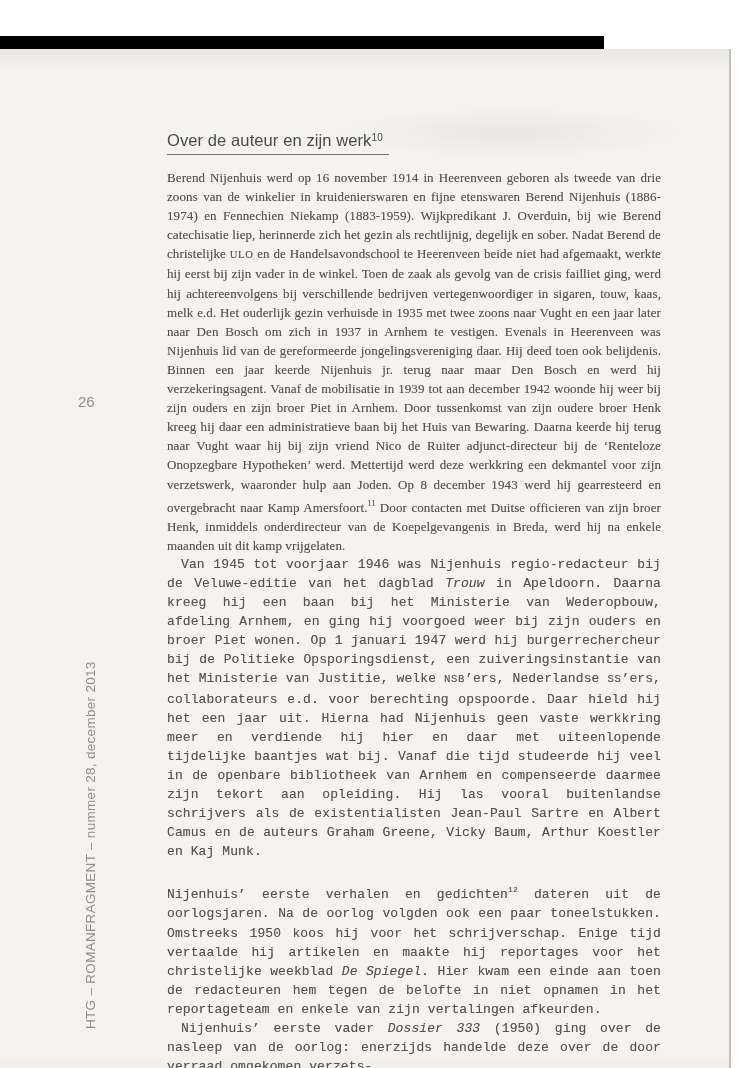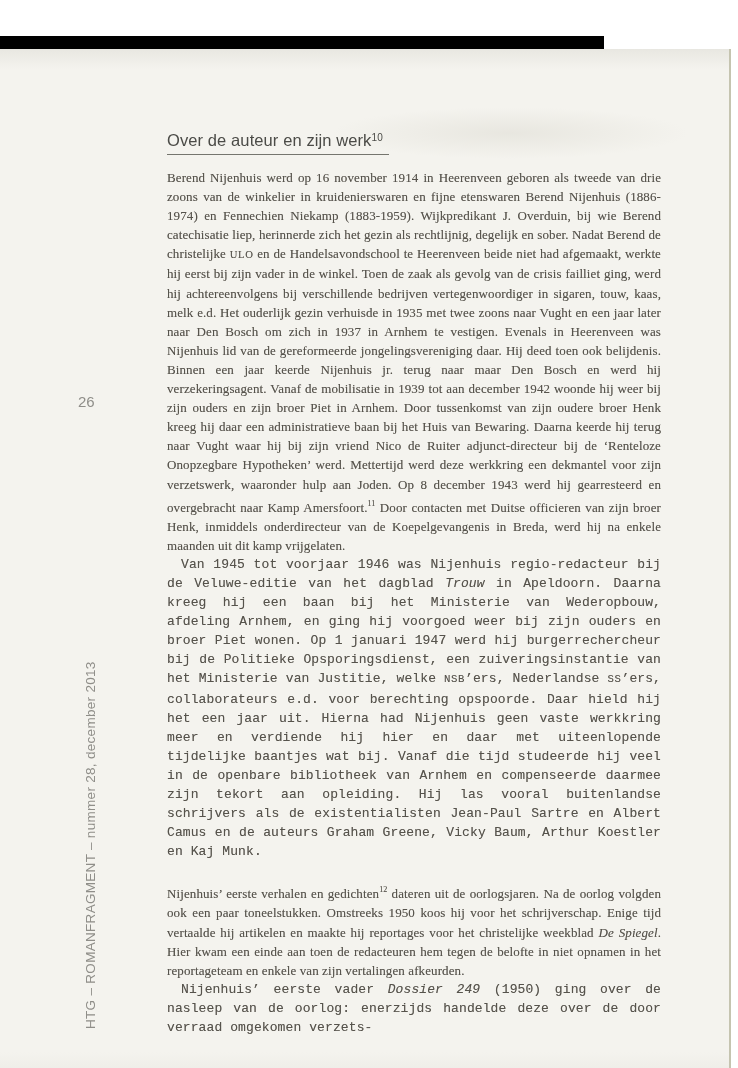--- a/index.html
+++ b/index.html
@@ -64,21 +64,21 @@
     width: 494px;
     font-size: 13px;
     line-height: 19.1px;
     color: var(--text-color);
     text-align: justify;
     letter-spacing: 0.1px;
     text-shadow: 0 0 0.5px rgba(86,83,76,0.45);
   }
   .article p.para { margin: 0; }
   .article p.para.indent { text-indent: 14px; font-family: Liberation Mono, monospace; }
-  .article p.para.space-before { margin-top: 19px; }
+  .article p.para.space-before { margin-top: 19px; font-family: Liberation Mono, monospace; }
   .article .italic { font-style: italic; }
   .article .smallcaps { font-size: 0.82em; letter-spacing: 0.6px; }
   .article .sup { font-size: 0.62em; vertical-align: 6px; }
 
   .page-number {
     position: absolute;
     left: 78px; top: 344px;
     font-family: "Liberation Sans", sans-serif;
     font-size: 15px;
     color: var(--margin-text-color);
@@ -105,20 +105,20 @@
     <div class="shade-top"></div>
     <div class="shade-heading"></div>
     <div class="shade-bottom"></div>
 
     <h1 class="heading"><span>Over de auteur en zijn werk</span><span class="sup-mark">10</span></h1>
 
     <div class="article">
         <p class="para"><span>Berend Nijenhuis werd op 16 november 1914 in Heerenveen geboren als tweede van drie zoons van de winkelier in kruidenierswaren en fijne etenswaren Berend Nijenhuis (1886-1974) en Fennechien Niekamp (1883-1959). Wijkpredikant J. Overduin, bij wie Berend catechisatie liep, herinnerde zich het gezin als rechtlijnig, degelijk en sober. Nadat Berend de christelijke </span><span class="smallcaps">ULO</span><span> en de Handelsavondschool te Heerenveen beide niet had afgemaakt, werkte hij eerst bij zijn vader in de winkel. Toen de zaak als gevolg van de crisis failliet ging, werd hij achtereenvolgens bij verschillende bedrijven vertegenwoordiger in sigaren, touw, kaas, melk e.d. Het ouderlijk gezin verhuisde in 1935 met twee zoons naar Vught en een jaar later naar Den Bosch om zich in 1937 in Arnhem te vestigen. Evenals in Heerenveen was Nijenhuis lid van de gereformeerde jongelingsvereniging daar. Hij deed toen ook belijdenis. Binnen een jaar keerde Nijenhuis jr. terug naar maar Den Bosch en werd hij verzekeringsagent. Vanaf de mobilisatie in 1939 tot aan december 1942 woonde hij weer bij zijn ouders en zijn broer Piet in Arnhem. Door tussenkomst van zijn oudere broer Henk kreeg hij daar een administratieve baan bij het Huis van Bewaring. Daarna keerde hij terug naar Vught waar hij bij zijn vriend Nico de Ruiter adjunct-directeur bij de ‘Renteloze Onopzegbare Hypotheken’ werd. Mettertijd werd deze werkkring een dekmantel voor zijn verzetswerk, waaronder hulp aan Joden. Op 8 december 1943 werd hij gearresteerd en overgebracht naar Kamp Amersfoort.</span><span class="sup">11</span><span> Door contacten met Duitse officieren van zijn broer Henk, inmiddels onderdirecteur van de Koepelgevangenis in Breda, werd hij na enkele maanden uit dit kamp vrijgelaten.</span></p>
         <p class="para indent"><span>Van 1945 tot voorjaar 1946 was Nijenhuis regio-redacteur bij de Veluwe-editie van het dagblad </span><span class="italic">Trouw</span><span> in Apeldoorn. Daarna kreeg hij een baan bij het Ministerie van Wederopbouw, afdeling Arnhem, en ging hij voorgoed weer bij zijn ouders en broer Piet wonen. Op 1 januari 1947 werd hij burgerrechercheur bij de Politieke Opsporingsdienst, een zuiveringsinstantie van het Ministerie van Justitie, welke </span><span class="smallcaps">NSB</span><span>’ers, Nederlandse </span><span class="smallcaps">SS</span><span>’ers, collaborateurs e.d. voor berechting opspoorde. Daar hield hij het een jaar uit. Hierna had Nijenhuis geen vaste werkkring meer en verdiende hij hier en daar met uiteenlopende tijdelijke baantjes wat bij. Vanaf die tijd studeerde hij veel in de openbare bibliotheek van Arnhem en compenseerde daarmee zijn tekort aan opleiding. Hij las vooral buitenlandse schrijvers als de existentialisten Jean-Paul Sartre en Albert Camus en de auteurs Graham Greene, Vicky Baum, Arthur Koestler en Kaj Munk.</span></p>
         <p class="para space-before"><span>Nijenhuis’ eerste verhalen en gedichten</span><span class="sup">12</span><span> dateren uit de oorlogsjaren. Na de oorlog volgden ook een paar toneelstukken. Omstreeks 1950 koos hij voor het schrijverschap. Enige tijd vertaalde hij artikelen en maakte hij reportages voor het christelijke weekblad </span><span class="italic">De Spiegel</span><span>. Hier kwam een einde aan toen de redacteuren hem tegen de belofte in niet opnamen in het reportageteam en enkele van zijn vertalingen afkeurden.</span></p>
-        <p class="para indent"><span>Nijenhuis’ eerste vader </span><span class="italic">Dossier 249</span><span> (1950) ging over de nasleep van de oorlog: enerzijds handelde deze over de door verraad omgekomen verzets-</span></p>
+        <p class="para indent"><span>Nijenhuis’ eerste vader </span><span class="italic">Dossier 333</span><span> (1950) ging over de nasleep van de oorlog: enerzijds handelde deze over de door verraad omgekomen verzets-</span></p>
       </div>
 
     <div class="page-number">26</div>
 
     <div class="vertical-label">HTG – ROMANFRAGMENT – nummer 28, december 2013</div>
   </div>
 </div>
 
 </body></html>

